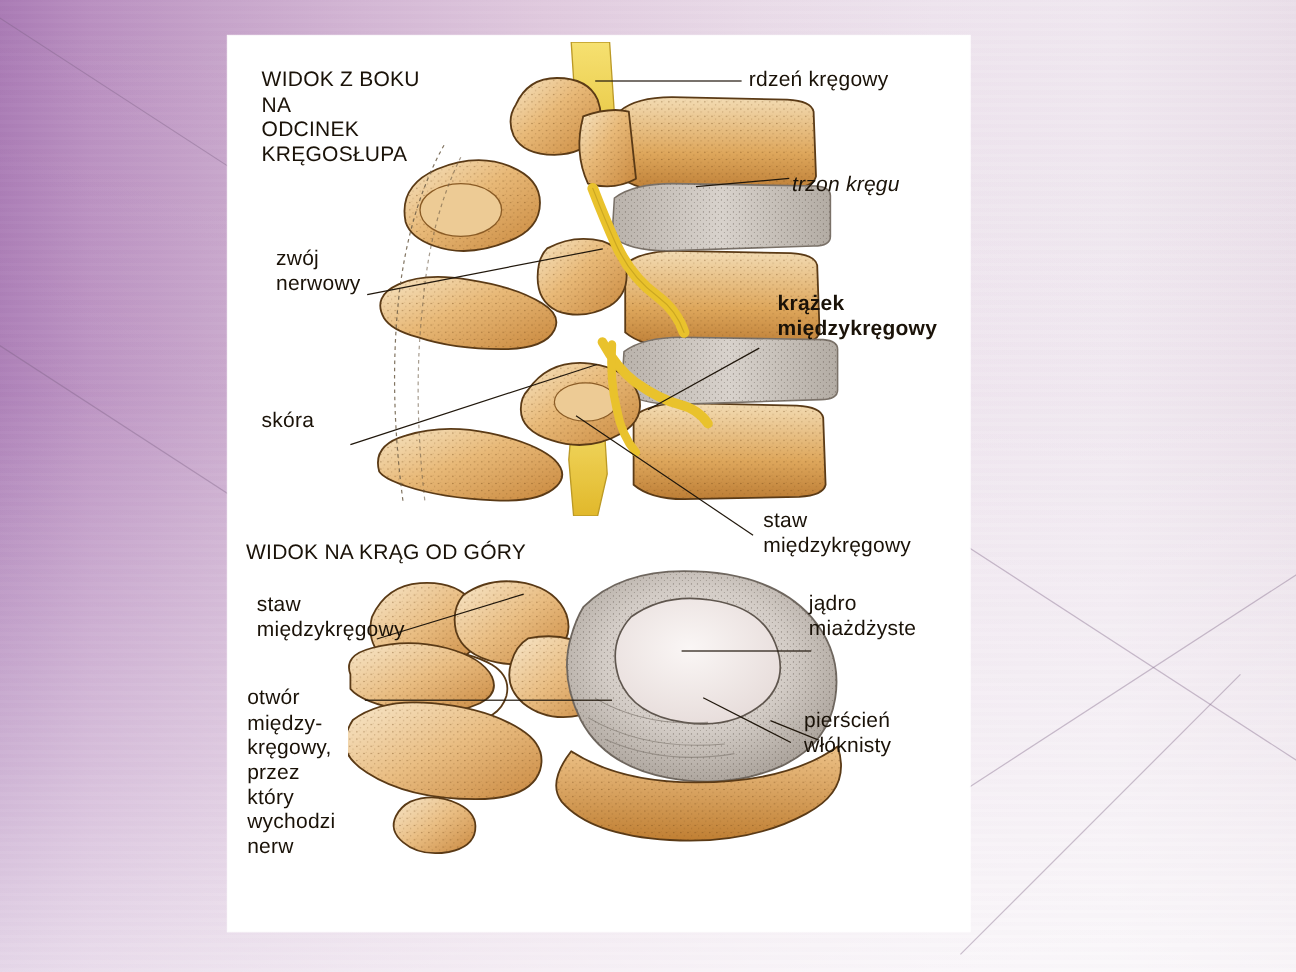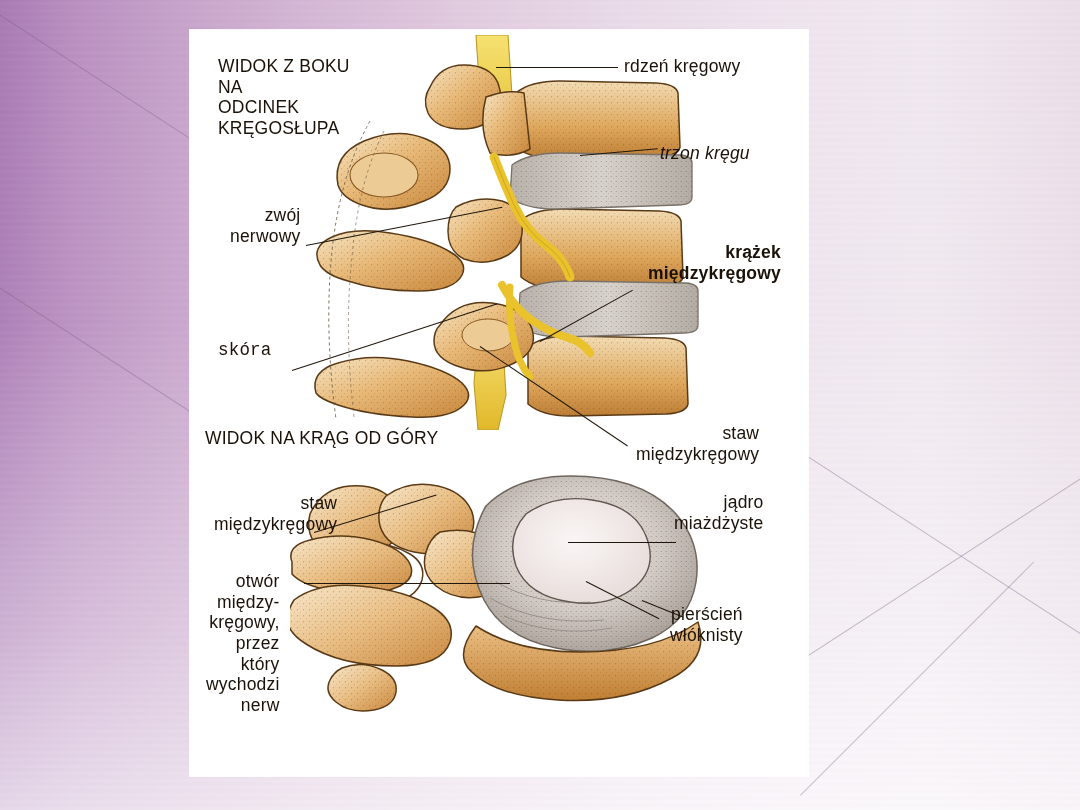--- a/index.html
+++ b/index.html
@@ -76,21 +76,21 @@
 
   
   .caption, .label {
     position: absolute;
     color: #1a1208;
     line-height: 1.18;
     white-space: pre-line;
     letter-spacing: 0.2px;
   }
   .caption { font-size: 17.5px; }
-  .label   { font-size: 17.5px; text-align: right; }
+  .label   { font-size: 17.5px; }
 
   
   .leader {
     position: absolute;
     height: 0;
     border-top: 1.4px solid #20170c;
     transform-origin: 0 50%;
     pointer-events: none;
   }
 
@@ -214,21 +214,21 @@
     <div class="label" style="left:434px; top:26px;">rdzeń kręgowy</div>
 
     <div class="label" style="left:470px; top:113px;font-style:italic;">trzon kręgu</div>
 
     <div class="label" style="left:40px; top:175px;">zwój
 nerwowy</div>
 
     <div class="label" style="left:458px; top:212px;font-weight:bold;">krążek
 międzykręgowy</div>
 
-    <div class="label" style="left:28px; top:310px;font-family:Liberation Mono, monospace;">skóra</div>
+    <div class="label" style="left:28px; top:310px;">skóra</div>
 
     <div class="label" style="left:446px; top:393px;">staw
 międzykręgowy</div>
 
     <svg class="art" style="left:100px; top:440px; width:430px; height:250px;" viewBox="0 0 430 250" xmlns="http://www.w3.org/2000/svg">
       <defs>
         <linearGradient id="boneB" x1="0" y1="0" x2="1" y2="1">
           <stop offset="0%" stop-color="#f8e8cc"></stop>
           <stop offset="50%" stop-color="#e9bd82"></stop>
           <stop offset="100%" stop-color="#c9883f"></stop>
@@ -277,21 +277,21 @@
 
         <path d="M206 112 q42 24 94 20" fill="none" stroke="#6f675f" stroke-width="0.9" opacity="0.6"></path>
         <path d="M200 128 q48 28 114 22" fill="none" stroke="#6f675f" stroke-width="0.9" opacity="0.55"></path>
         <path d="M214 146 q50 22 108 12" fill="none" stroke="#6f675f" stroke-width="0.9" opacity="0.5"></path>
 
         <path d="M186 156 q40 26 104 26 q76 0 118 -30 q12 36 -26 56 q-48 26 -114 22 q-66 -4 -90 -32 q-12 -16 8 -42 z" fill="url(#rimB)"></path>
         <path d="M186 156 q40 26 104 26 q76 0 118 -30 q12 36 -26 56 q-48 26 -114 22 q-66 -4 -90 -32 q-12 -16 8 -42 z" fill="url(#speck)" stroke="none"></path>
       </g>
     </svg>
 
-    <div class="caption" style="left:15px; top:398px;">WIDOK NA KRĄG OD GÓRY</div>
+    <div class="caption" style="left:15px; top:420px;">WIDOK NA KRĄG OD GÓRY</div>
 
     <div class="leader" style="left:124px; top:502px; width:128px; transform:rotate(-17deg);"></div>
     <div class="leader" style="left:114px; top:553px; width:206px;"></div>
     <div class="leader" style="left:378px; top:512px; width:108px;"></div>
     <div class="leader" style="left:396px; top:551px; width:82px; transform:rotate(27deg);"></div>
     <div class="leader" style="left:452px; top:570px; width:44px; transform:rotate(22deg);"></div>
 
     <div class="label" style="left:24px; top:463px;">staw
 międzykręgowy</div>
 
@@ -299,17 +299,17 @@
 miażdżyste</div>
 
     <div class="label" style="left:16px; top:541px;">otwór
 między-
 kręgowy,
 przez
 który
 wychodzi
 nerw</div>
 
-    <div class="label" style="left:480px; top:560px;margin-top:14px;">pierścień
+    <div class="label" style="left:480px; top:560px;">pierścień
 włóknisty</div>
 
   </div>
 </div>
 
 </body></html>

